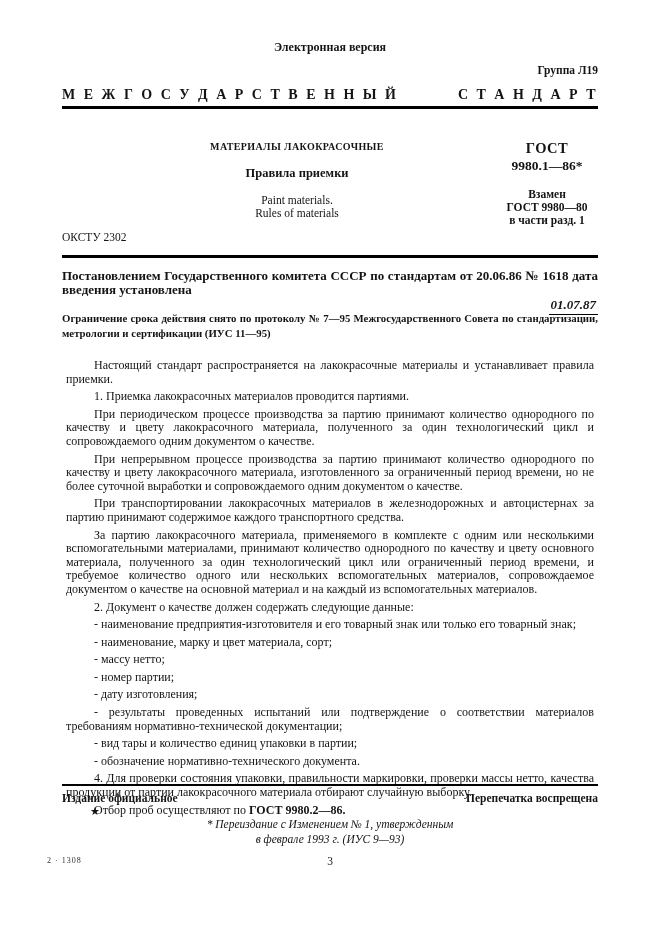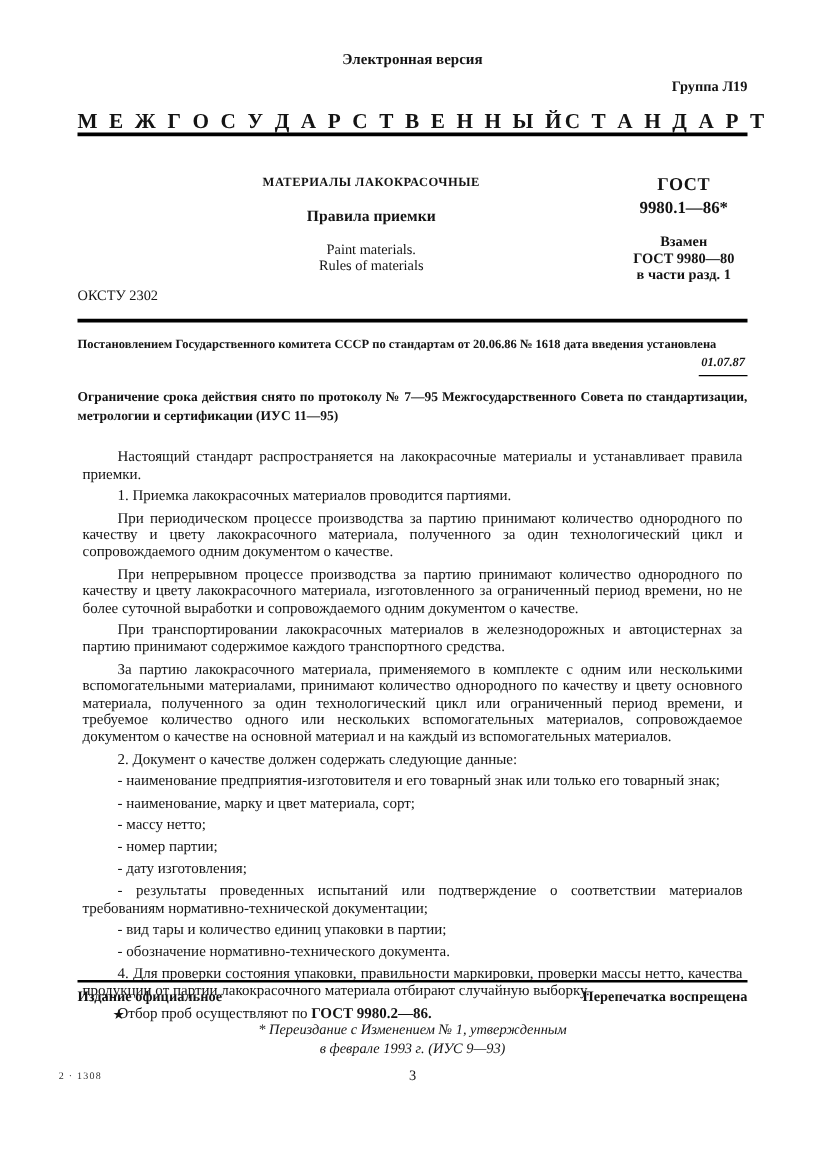--- a/index.html
+++ b/index.html
@@ -7,39 +7,39 @@
     width:661px;height:936px;position:relative;background:#ffffff;
     font-family:"Liberation Serif", serif;color:#141414;
     -webkit-font-smoothing:antialiased;
   }
   .abs{position:absolute;}
   .page-col{left:62px;width:536px;}
 
   .watermark{top:40px;font-size:12px;font-weight:bold;text-align:center;}
   .group{top:64px;font-size:11.5px;font-weight:bold;text-align:right;}
   .standard-line{top:87px;display:flex;justify-content:space-between;
-    font-size:17px;font-weight:bold;letter-spacing:2.5px;white-space:nowrap;}
+    font-size:14px;font-weight:bold;letter-spacing:2.5px;white-space:nowrap;}
   .rule{background:#000;height:3px;}
   .rule1{top:106px;}
   .rule2{top:255px;}
   .rule3{top:784px;height:2px;}
 
   .title-left{top:141px;left:62px;width:470px;text-align:center;}
   .title-main{font-size:10px;font-weight:bold;letter-spacing:0.4px;}
   .title-sub{font-size:12.5px;font-weight:bold;margin-top:14px;}
   .title-en{font-size:11.5px;margin-top:13px;line-height:13px;}
 
   .title-right{top:140px;left:492px;width:110px;text-align:center;}
   .gost-word{font-size:14.5px;font-weight:bold;letter-spacing:0.5px;}
   .gost-num{font-size:13.5px;font-weight:bold;margin-top:1px;}
   .gost-repl{font-size:11.5px;font-weight:bold;margin-top:14px;line-height:13px;}
 
   .okstu{top:231px;font-size:11.5px;}
 
-  .decree{top:269px;font-size:10px;font-weight:bold;text-align:justify;line-height:14px;}
+  .decree{top:269px;font-size:13px;font-weight:bold;text-align:justify;line-height:14px;}
   .decree-date{text-align:right;margin-top:1px;font-style:italic;}
   .decree-date span{display:inline-block;border-bottom:1.6px solid #000;padding:0 2px 2px 2px;}
   .limitation{top:311px;font-size:10.8px;font-weight:bold;text-align:justify;line-height:14.5px;}
 
   .body-text{top:355px;font-size:12px;line-height:13.6px;}
   .body-text p.para{margin:4px;text-indent:28px;text-align:justify;}
 
   .footer-row{top:792px;display:flex;justify-content:space-between;
     font-size:11.5px;font-weight:bold;}
   .star{top:805px;left:90px;font-size:11px;}

